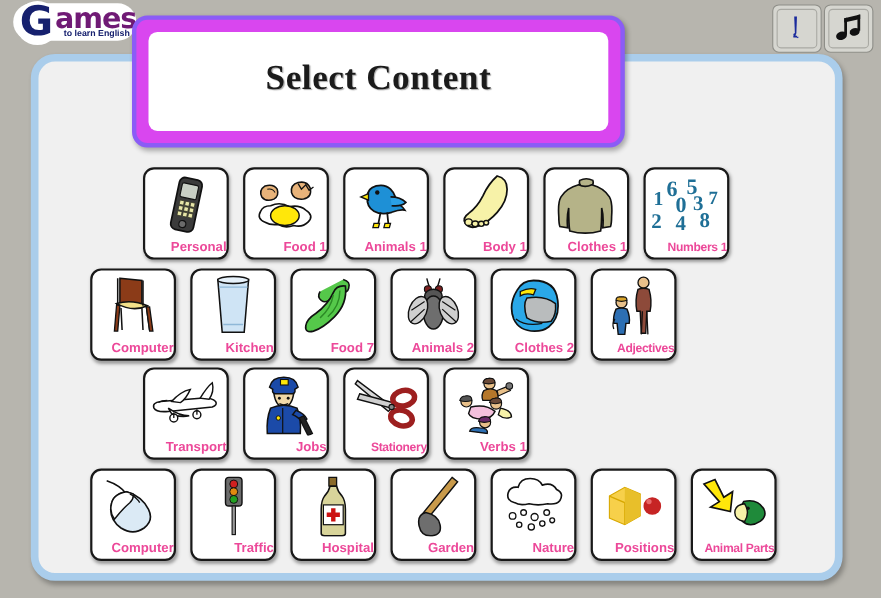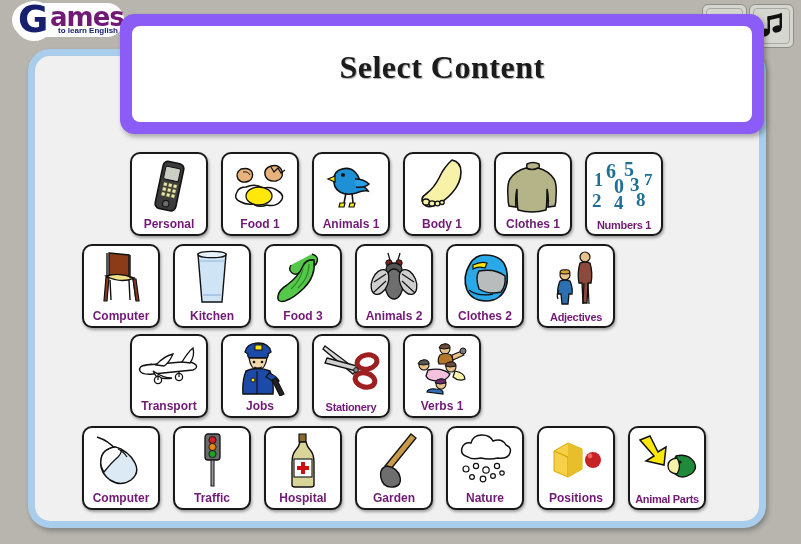--- a/index.html
+++ b/index.html
@@ -56,23 +56,23 @@
   #frame{
     position:absolute;left:28px;top:49px;width:738px;height:479px;
     border:7px solid #aacdeb;
     border-radius:22px;
     background:#f0f0f0;
     box-sizing:border-box;
     box-shadow:2px 3px 5px rgba(0,0,0,0.28);
   }
   
   #title-panel{
-    position:absolute;left:120px;top:14px;width:644px;height:120px;
-    background:#8b5cf6;
-    border:1px solid #8b5cf6;
+    position:absolute;left:120px;top:14px;width:448px;height:120px;
+    background:#d946ef;
+    border:4px solid #8b5cf6;
     border-radius:14px;
     box-sizing:border-box;
     box-shadow:2px 3px 5px rgba(0,0,0,0.30);
   }
   #title-panel .sheet{
     position:absolute;left:11px;top:11px;right:11px;bottom:11px;
     background:#ffffff;border-radius:8px;
   }
   #title-text{
     position:absolute;left:0;right:0;top:34px;
@@ -100,24 +100,24 @@
     box-shadow:1px 2px 3px rgba(0,0,0,0.35);
     overflow:hidden;
     cursor:pointer;
   }
   .cbtn .art{
     position:absolute;left:0;right:0;top:3px;height:58px;
     display:flex;align-items:center;justify-content:center;
   }
   .cbtn .lbl{
     position:absolute;left:0;right:0;bottom:3px;
-    text-align:center;
+    text-align:right;
     font-family:"Liberation Sans",sans-serif;
     font-weight:bold;font-size:12px;
-    color:#701a75;
+    color:#ec4899;
     white-space:nowrap;
   }
   .cbtn .lbl.tight{font-size:11px;letter-spacing:-0.3px;}
   svg{display:block;}
 </style>
 </head>
 <body>
 
 <div id="logo">
   <div class="pill"></div>
@@ -289,21 +289,21 @@
   </div>
 
   <div class="cbtn">
     <div class="art">
       <svg width="54" height="56" viewBox="0 0 54 56">
         <path d="M36 4 q7 2 5 8 q-1 4 -6 4 q2 5 -3 7 q-4 2 -8 -1 q-4 4 -8 1 q-4 -3 -1 -8" fill="#55c84a" stroke="#111" stroke-width="1.4"></path>
         <path d="M38 10 q2 16 -10 28 q-10 10 -19 13 q-8 2 -7 -5 q1 -6 9 -11 q11 -8 16 -19 q3 -7 11 -6z" fill="#55c84a" stroke="#111" stroke-width="1.5"></path>
         <path d="M33 14 q0 14 -11 24 M27 18 q-2 12 -12 21" fill="none" stroke="#2b8a25" stroke-width="1.3"></path>
       </svg>
     </div>
-    <div class="lbl">Food 3</div>
+    <div class="lbl">Food 7</div>
   </div>
 
   <div class="cbtn">
     <div class="art">
       <svg width="56" height="56" viewBox="0 0 56 56">
         <path d="M22 3 q2 8 4 11 M34 3 q-2 8 -4 11" fill="none" stroke="#111" stroke-width="1.3"></path>
         <circle cx="23" cy="13" r="3.2" fill="#7a1f1f" stroke="#111" stroke-width="1"></circle>
         <circle cx="33" cy="13" r="3.2" fill="#7a1f1f" stroke="#111" stroke-width="1"></circle>
         <ellipse cx="28" cy="19" rx="8" ry="6" fill="#555" stroke="#111" stroke-width="1.3"></ellipse>
         <ellipse cx="28" cy="34" rx="9" ry="15" fill="#6e6e6e" stroke="#111" stroke-width="1.4"></ellipse>

